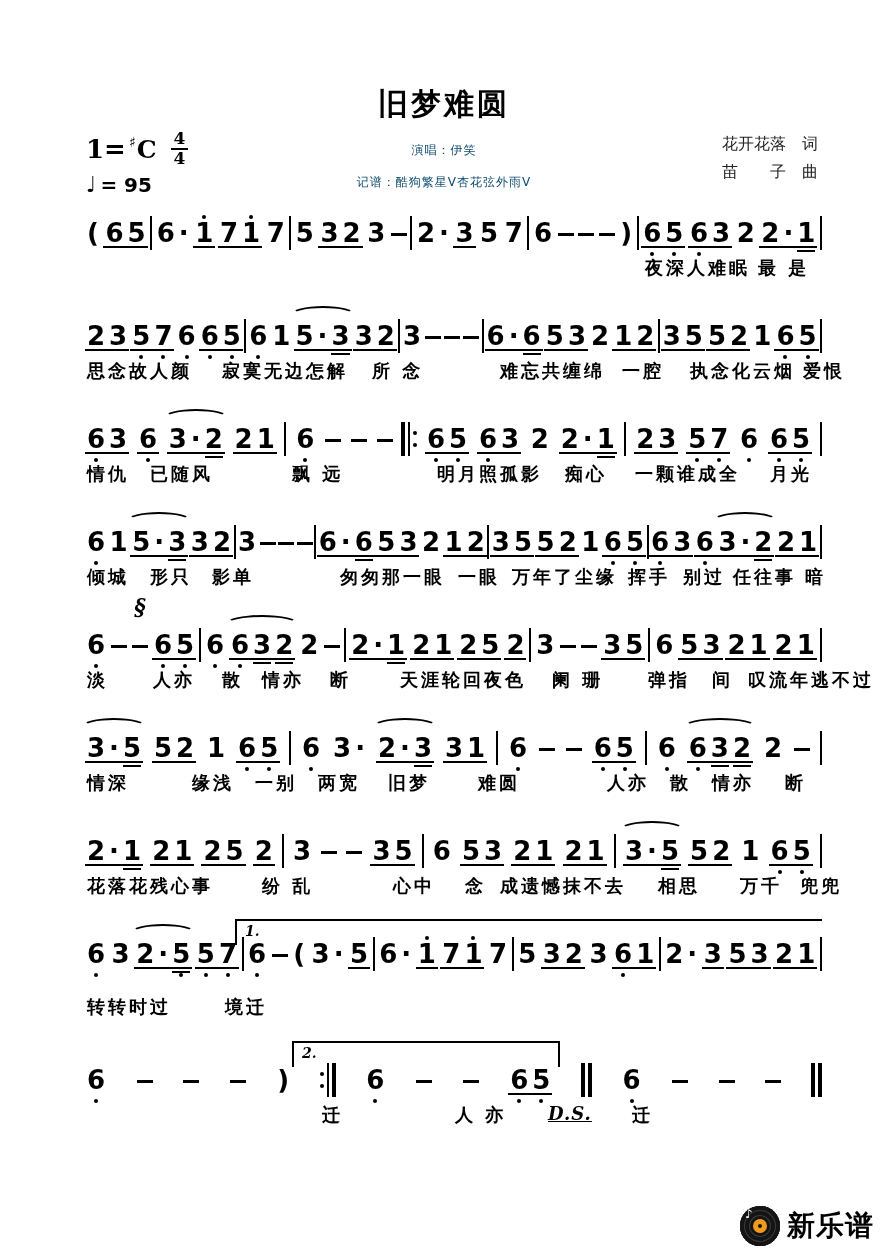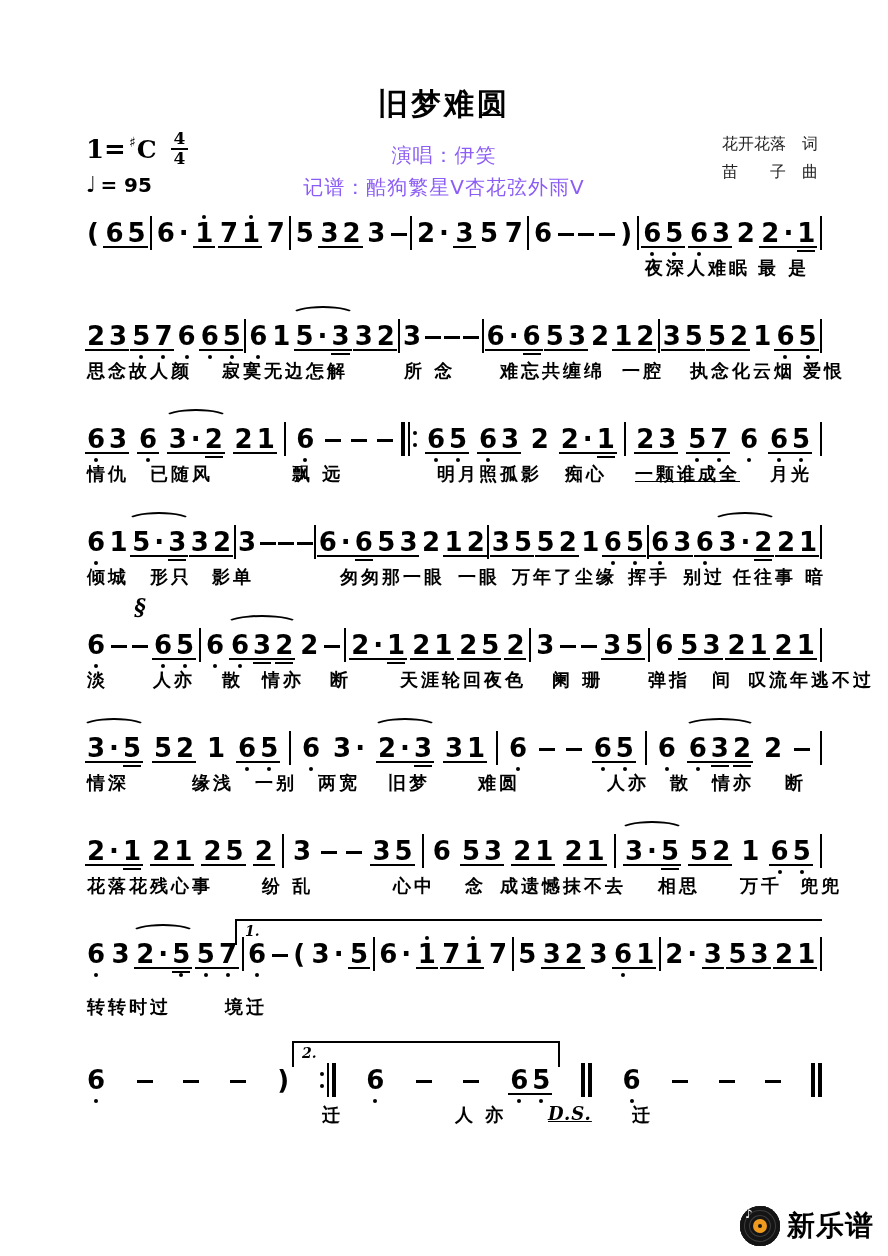--- a/index.html
+++ b/index.html
@@ -12,21 +12,21 @@
   .keyblock{position:absolute;left:86px;top:130px;}
   .keyrow{display:flex;align-items:center;font-family:"DejaVu Serif",serif;font-weight:bold;}
   .k1{font-size:26px;}
   .ksharp{font-size:14px;position:relative;top:-7px;margin:0 1px 0 3px;font-family:"DejaVu Sans",sans-serif;}
   .kc{font-size:25px;}
   .ts{display:inline-flex;flex-direction:column;align-items:center;margin-left:14px;line-height:1;}
   .ts b{font-size:17px;padding:0 3px 1px 3px;}
   .ts b:first-child{border-bottom:2px solid #000;}
   .temporow{margin-top:4px;font-size:20px;font-weight:bold;display:flex;align-items:center;gap:4px;}
   .tg{font-size:22px;}
-  .cc{position:absolute;left:0;right:0;text-align:center;color:#8b5cf6;font-size:20px;letter-spacing:1px;}
+  .cc{position:absolute;left:0;right:0;text-align:center;color:#0c4a6e;font-size:12px;letter-spacing:1px;}
   .cc1{top:142px;} .cc2{top:174px;}
   .rc{position:absolute;right:70px;top:130px;text-align:right;font-size:16px;line-height:1.75;color:#222;}
 
   
   #score{position:absolute;top:178px;left:0;right:0;}
   .system{position:relative;height:103px;}
   .system.t8{height:112px;}
   .system.t9{height:126px;}
   .notes{position:absolute;left:85px;right:66px;top:34px;display:flex;
          justify-content:space-between;align-items:flex-end;}
@@ -576,21 +576,21 @@
               </i>
             </span>
             <i class="ub1"></i>
           </span>
           <span class="bl">
             <i></i>
           </span>
         </div>
         <div class="lyr" style="left: 87px;">思念故人颜</div>
         <div class="lyr" style="left: 222px;">寂寞无边怎解</div>
-        <div class="lyr" style="left: 372px; margin-left: 32px;">所 念</div>
+        <div class="lyr" style="left: 372px;">所 念</div>
         <div class="lyr" style="left: 500px;">难忘共缠绵</div>
         <div class="lyr" style="left: 622px;">一腔</div>
         <div class="lyr" style="left: 690px;">执念化云烟</div>
         <div class="lyr" style="left: 803px;">爱恨</div>
       </div>
       <div class="system">
         <div class="notes">
           <span class="tok">
             <span class="ch">
               <i class="hd"></i>
@@ -797,21 +797,21 @@
           </span>
           <span class="bl">
             <i></i>
           </span>
         </div>
         <div class="lyr" style="left: 87px;">情仇</div>
         <div class="lyr" style="left: 150px;">已随风</div>
         <div class="lyr" style="left: 292px;">飘 远</div>
         <div class="lyr" style="left: 437px;">明月照孤影</div>
         <div class="lyr" style="left: 565px;">痴心</div>
-        <div class="lyr" style="left: 635px; text-decoration: underline;">一颗谁成全</div>
+        <div class="lyr" style="left: 635px;">一颗谁成全</div>
         <div class="lyr" style="left: 770px;">月光</div>
       </div>
       <div class="system">
         <div class="notes">
           <span class="tok">
             <span class="ch">
               <i class="hd"></i>
               <b class="g">6</b>
               <i class="ld">
                 <i class="odot"></i>

